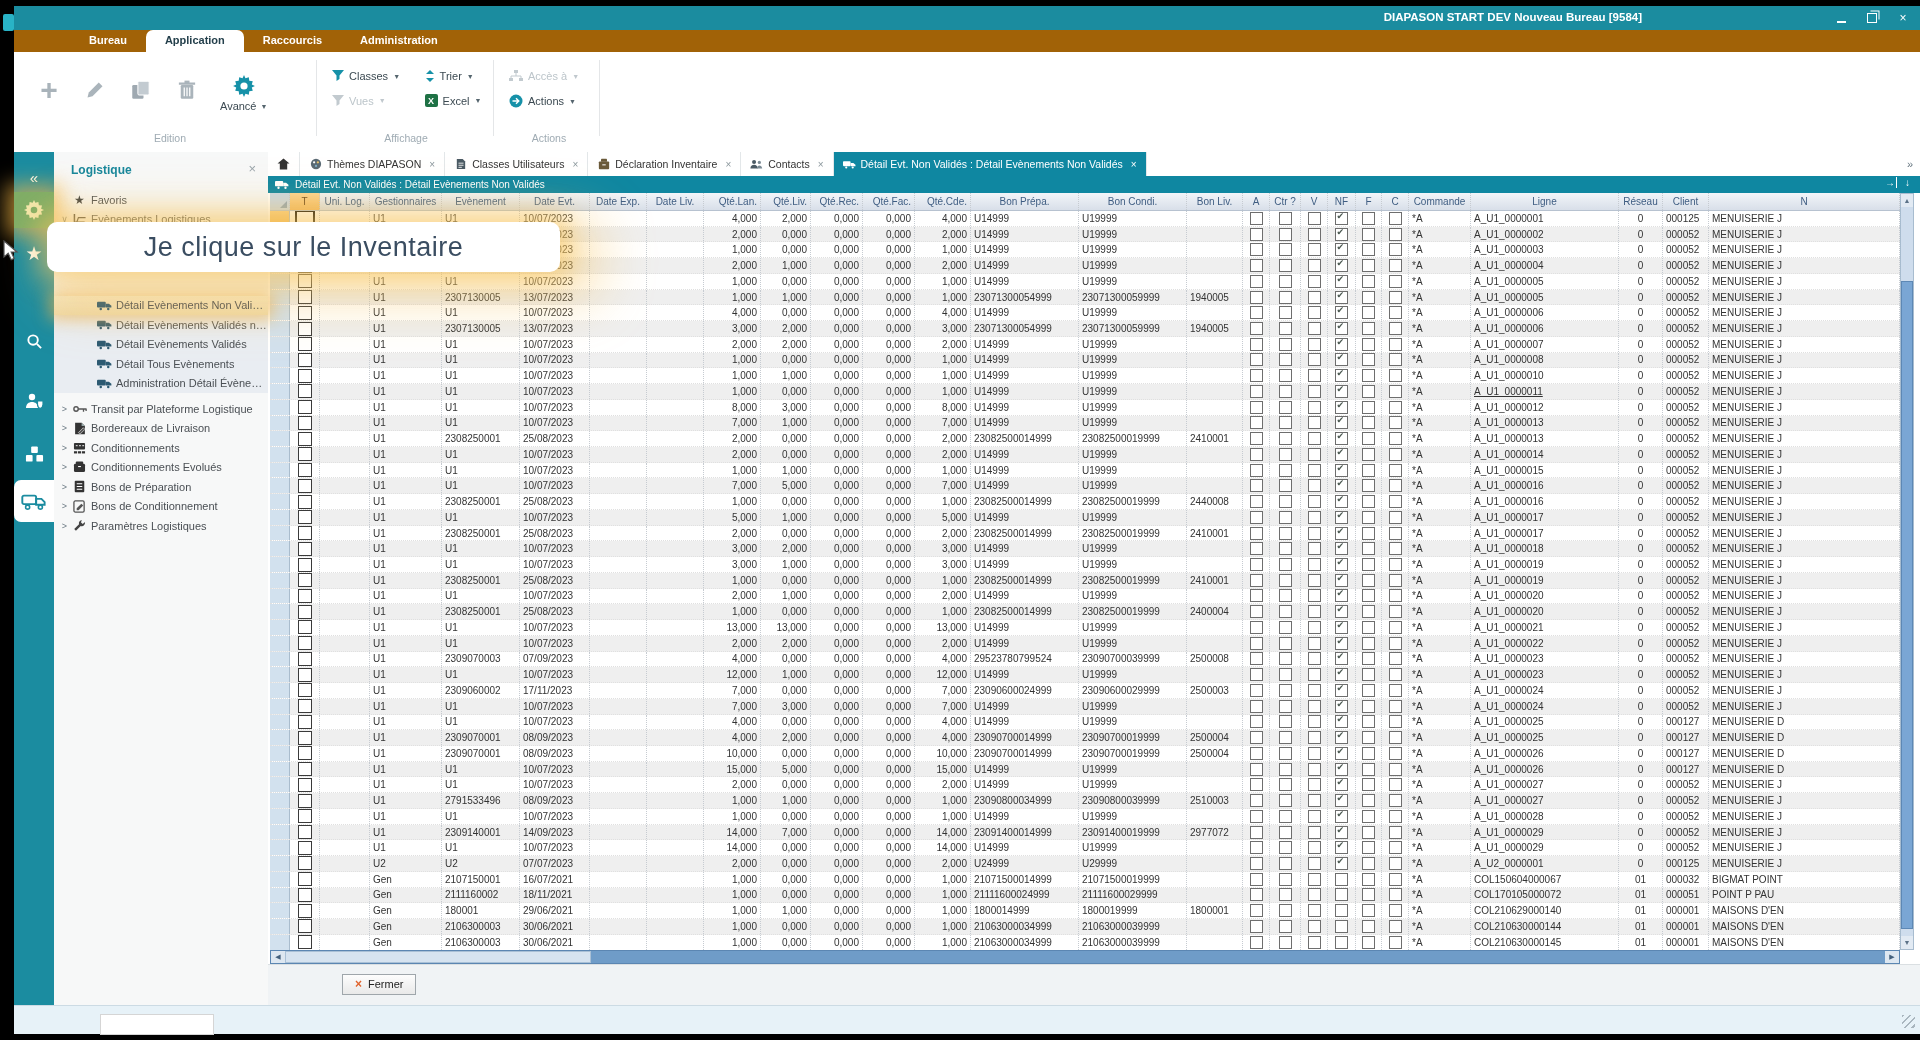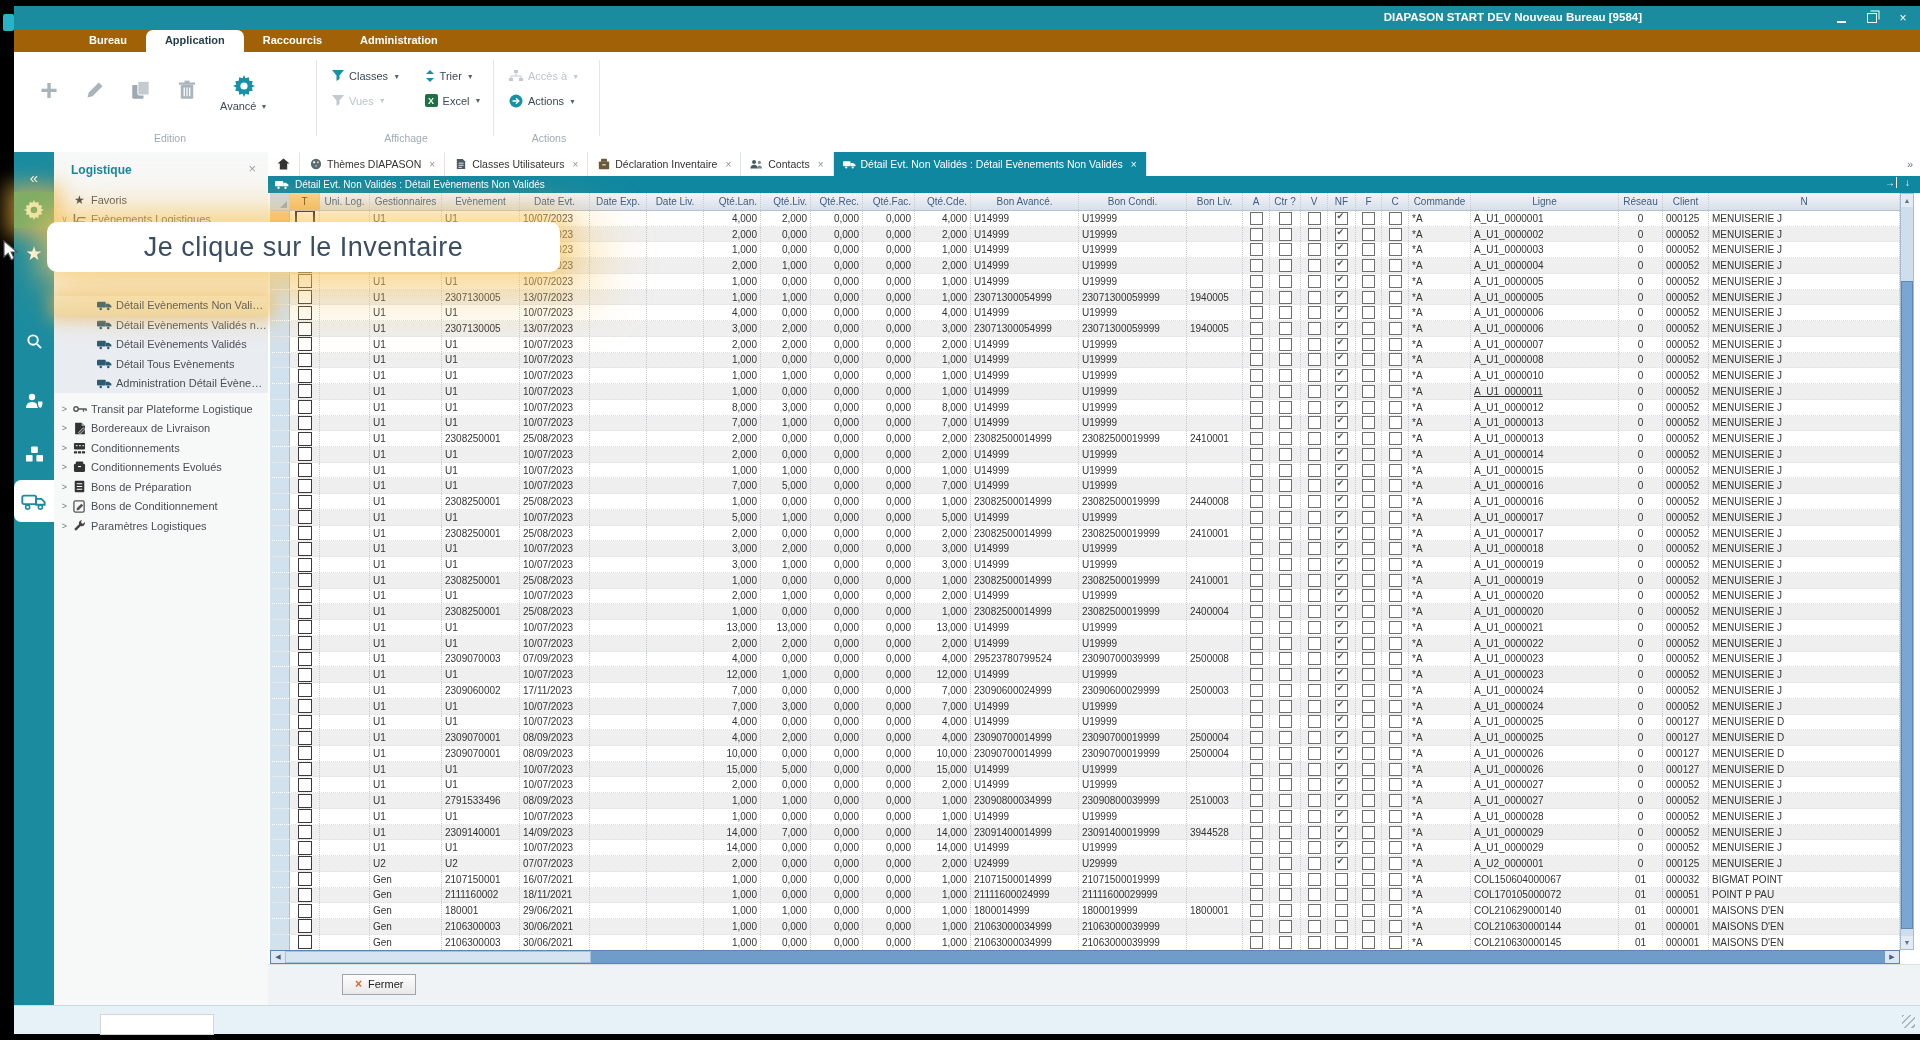--- a/index.html
+++ b/index.html
@@ -550,21 +550,21 @@
             <div class="gcell h" style="width: 72px;">Gestionnaires</div>
             <div class="gcell h" style="width: 78px;">Evènement</div>
             <div class="gcell h" style="width: 70px;">Date Evt.</div>
             <div class="gcell h" style="width: 57px;">Date Exp.</div>
             <div class="gcell h" style="width: 57px;">Date Liv.</div>
             <div class="gcell h r" style="width: 57px;">Qté.Lan.</div>
             <div class="gcell h r" style="width: 50px;">Qté.Liv.</div>
             <div class="gcell h r" style="width: 52px;">Qté.Rec.</div>
             <div class="gcell h r" style="width: 52px;">Qté.Fac.</div>
             <div class="gcell h r" style="width: 56px;">Qté.Cde.</div>
-            <div class="gcell h" style="width: 108px;">Bon Avancé.</div>
+            <div class="gcell h" style="width: 108px;">Bon Prépa.</div>
             <div class="gcell h" style="width: 108px;">Bon Condi.</div>
             <div class="gcell h" style="width: 56px;">Bon Liv.</div>
             <div class="gcell h" style="width: 27px;">A</div>
             <div class="gcell h" style="width: 31px;">Ctr ?</div>
             <div class="gcell h" style="width: 27px;">V</div>
             <div class="gcell h" style="width: 28px;">NF</div>
             <div class="gcell h" style="width: 26px;">F</div>
             <div class="gcell h" style="width: 27px;">C</div>
             <div class="gcell h" style="width: 62px;">Commande</div>
             <div class="gcell h" style="width: 148px;">Ligne</div>
@@ -2261,21 +2261,21 @@
               <div class="gcell" style="width: 70px;">14/09/2023</div>
               <div class="gcell" style="width: 57px;"></div>
               <div class="gcell" style="width: 57px;"></div>
               <div class="gcell r" style="width: 57px;">14,000</div>
               <div class="gcell r" style="width: 50px;">7,000</div>
               <div class="gcell r" style="width: 52px;">0,000</div>
               <div class="gcell r" style="width: 52px;">0,000</div>
               <div class="gcell r" style="width: 56px;">14,000</div>
               <div class="gcell" style="width: 108px;">23091400014999</div>
               <div class="gcell" style="width: 108px;">23091400019999</div>
-              <div class="gcell" style="width: 56px;">3944528</div>
+              <div class="gcell" style="width: 56px;">2977072</div>
               <div class="gcell c" style="width: 27px;">
                 <span class="cb"></span>
               </div>
               <div class="gcell c" style="width: 31px;">
                 <span class="cb"></span>
               </div>
               <div class="gcell c" style="width: 27px;">
                 <span class="cb"></span>
               </div>
               <div class="gcell c" style="width: 28px;">

